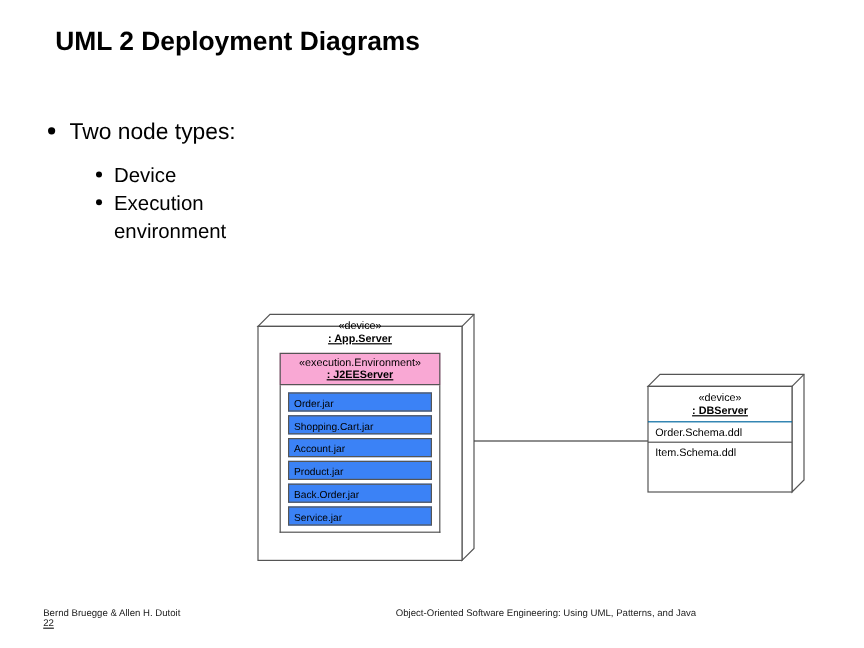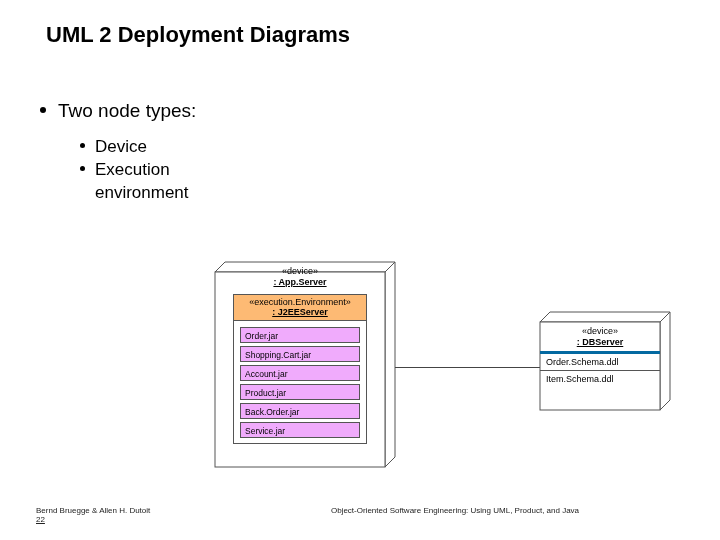--- a/index.html
+++ b/index.html
@@ -83,32 +83,32 @@
     text-align: center;
     font-size: 9px;
     line-height: 1.2;
     padding-top: 4px;
   }
   .node-label .stereo { }
   .node-label .name { font-weight: bold; text-decoration: underline; }
 
   .inner-box {
     border: 1px solid #555;
-    background: #fdba74;
+    background: #f9a8d4;
     font-size: 9px;
     text-align: center;
     padding: 2px 4px;
     box-sizing: border-box;
     line-height: 1.2;
   }
   .inner-box .name { font-weight: bold; text-decoration: underline; }
 
   .artifact {
     border: 1px solid #555;
-    background: #f0abfc;
+    background: #3b82f6;
     font-size: 8.5px;
     padding: 2px 4px;
     box-sizing: border-box;
     margin-top: 3px;
     text-align: left;
     height: 16px;
     line-height: 12px;
   }
 
   .db-items {
@@ -201,27 +201,27 @@
     <svg class="cube-svg" style="left:325px;top:50px" width="150" height="120">
       <polygon points="0,10 10,0 130,0 130,88 120,98 120,10" fill="#fff" stroke="#555" stroke-width="1"></polygon>
       <rect x="0" y="10" width="120" height="88" fill="#fff" stroke="#555" stroke-width="1"></rect>
       <line x1="120" y1="10" x2="130" y2="0" stroke="#555" stroke-width="1"></line>
     </svg>
     <div style="position:absolute;left:325px;top:60px;width:120px;">
       <div class="node-label">
         <div class="stereo">«device»</div>
         <div class="name">: DBServer</div>
       </div>
-      <div style="border-top:3px solid #0369a1;margin-top:3px;" class="db-items">
+      <div style="border-top:1px solid #0369a1;margin-top:3px;" class="db-items">
         <div class="db-item">Order.Schema.ddl</div>
         <div class="db-item" style="border-bottom:none">Item.Schema.ddl</div>
       </div>
     </div>
 
   </div>
 
   <div class="footer">
     <span class="left">Bernd Bruegge &amp; Allen H. Dutoit</span>
-    <span class="center">Object-Oriented Software Engineering: Using UML, Product, and Java</span>
+    <span class="center">Object-Oriented Software Engineering: Using UML, Patterns, and Java</span>
     <div class="pageno">22</div>
   </div>
 
 </div>
 
 </body></html>

